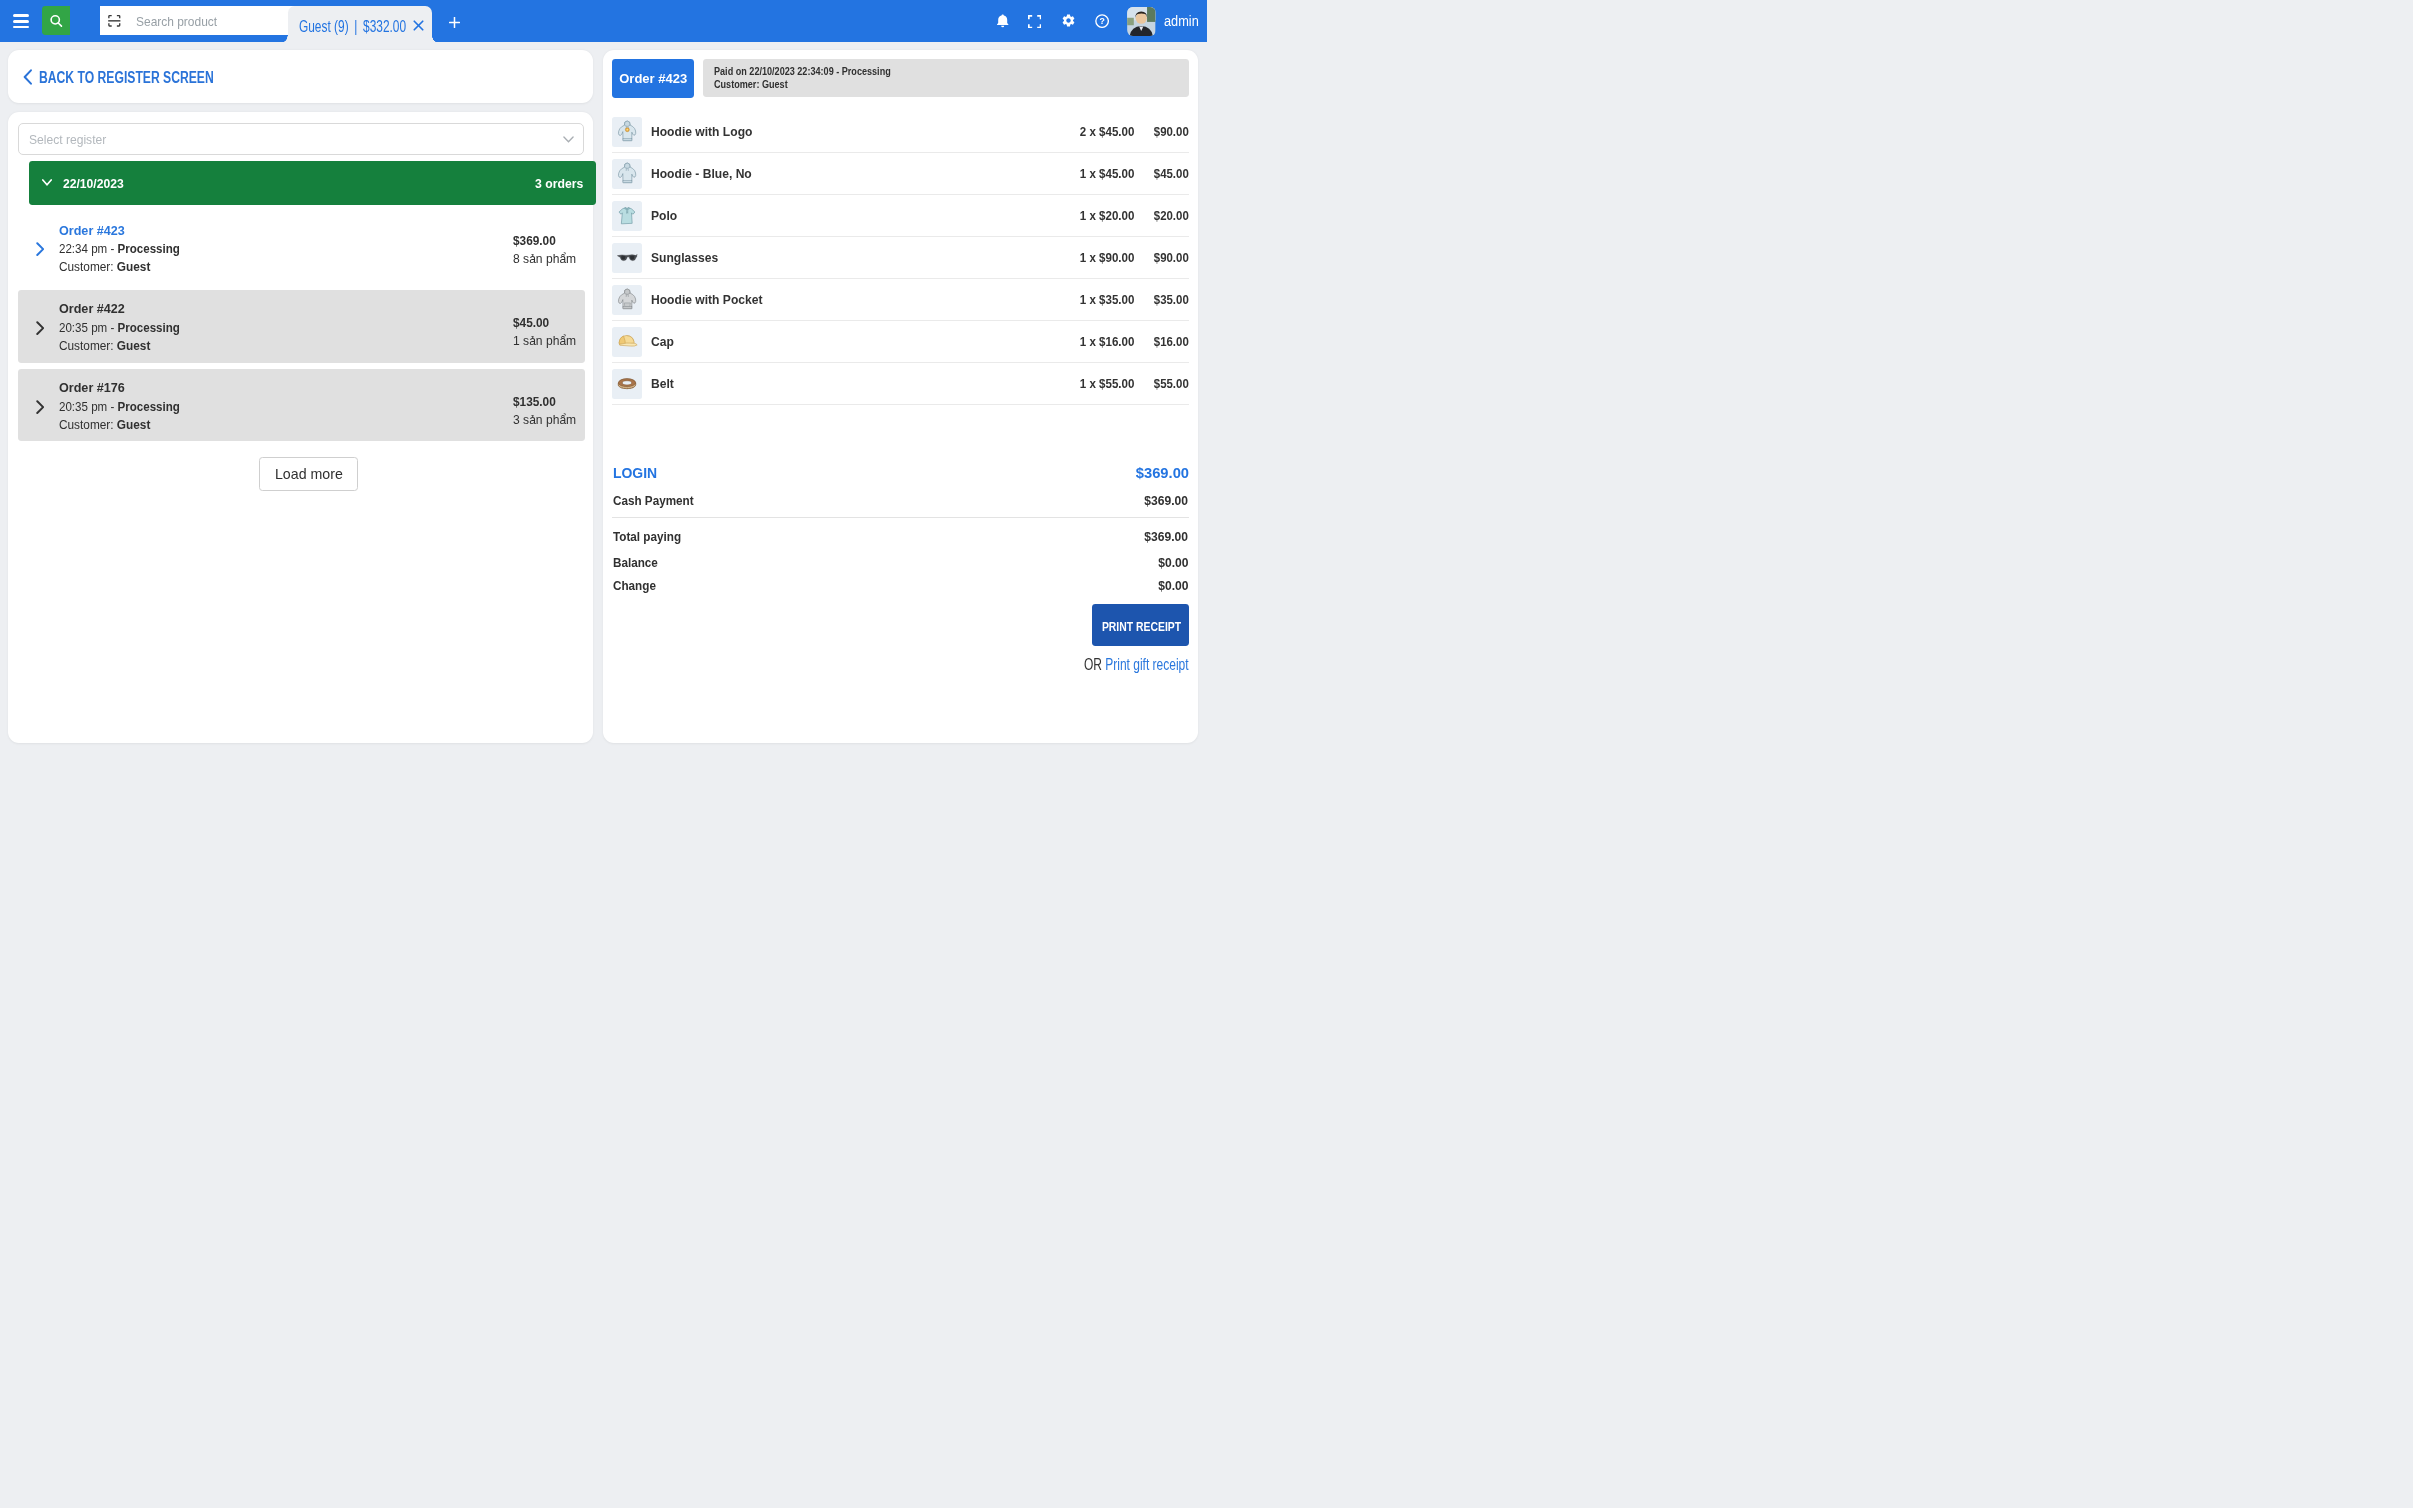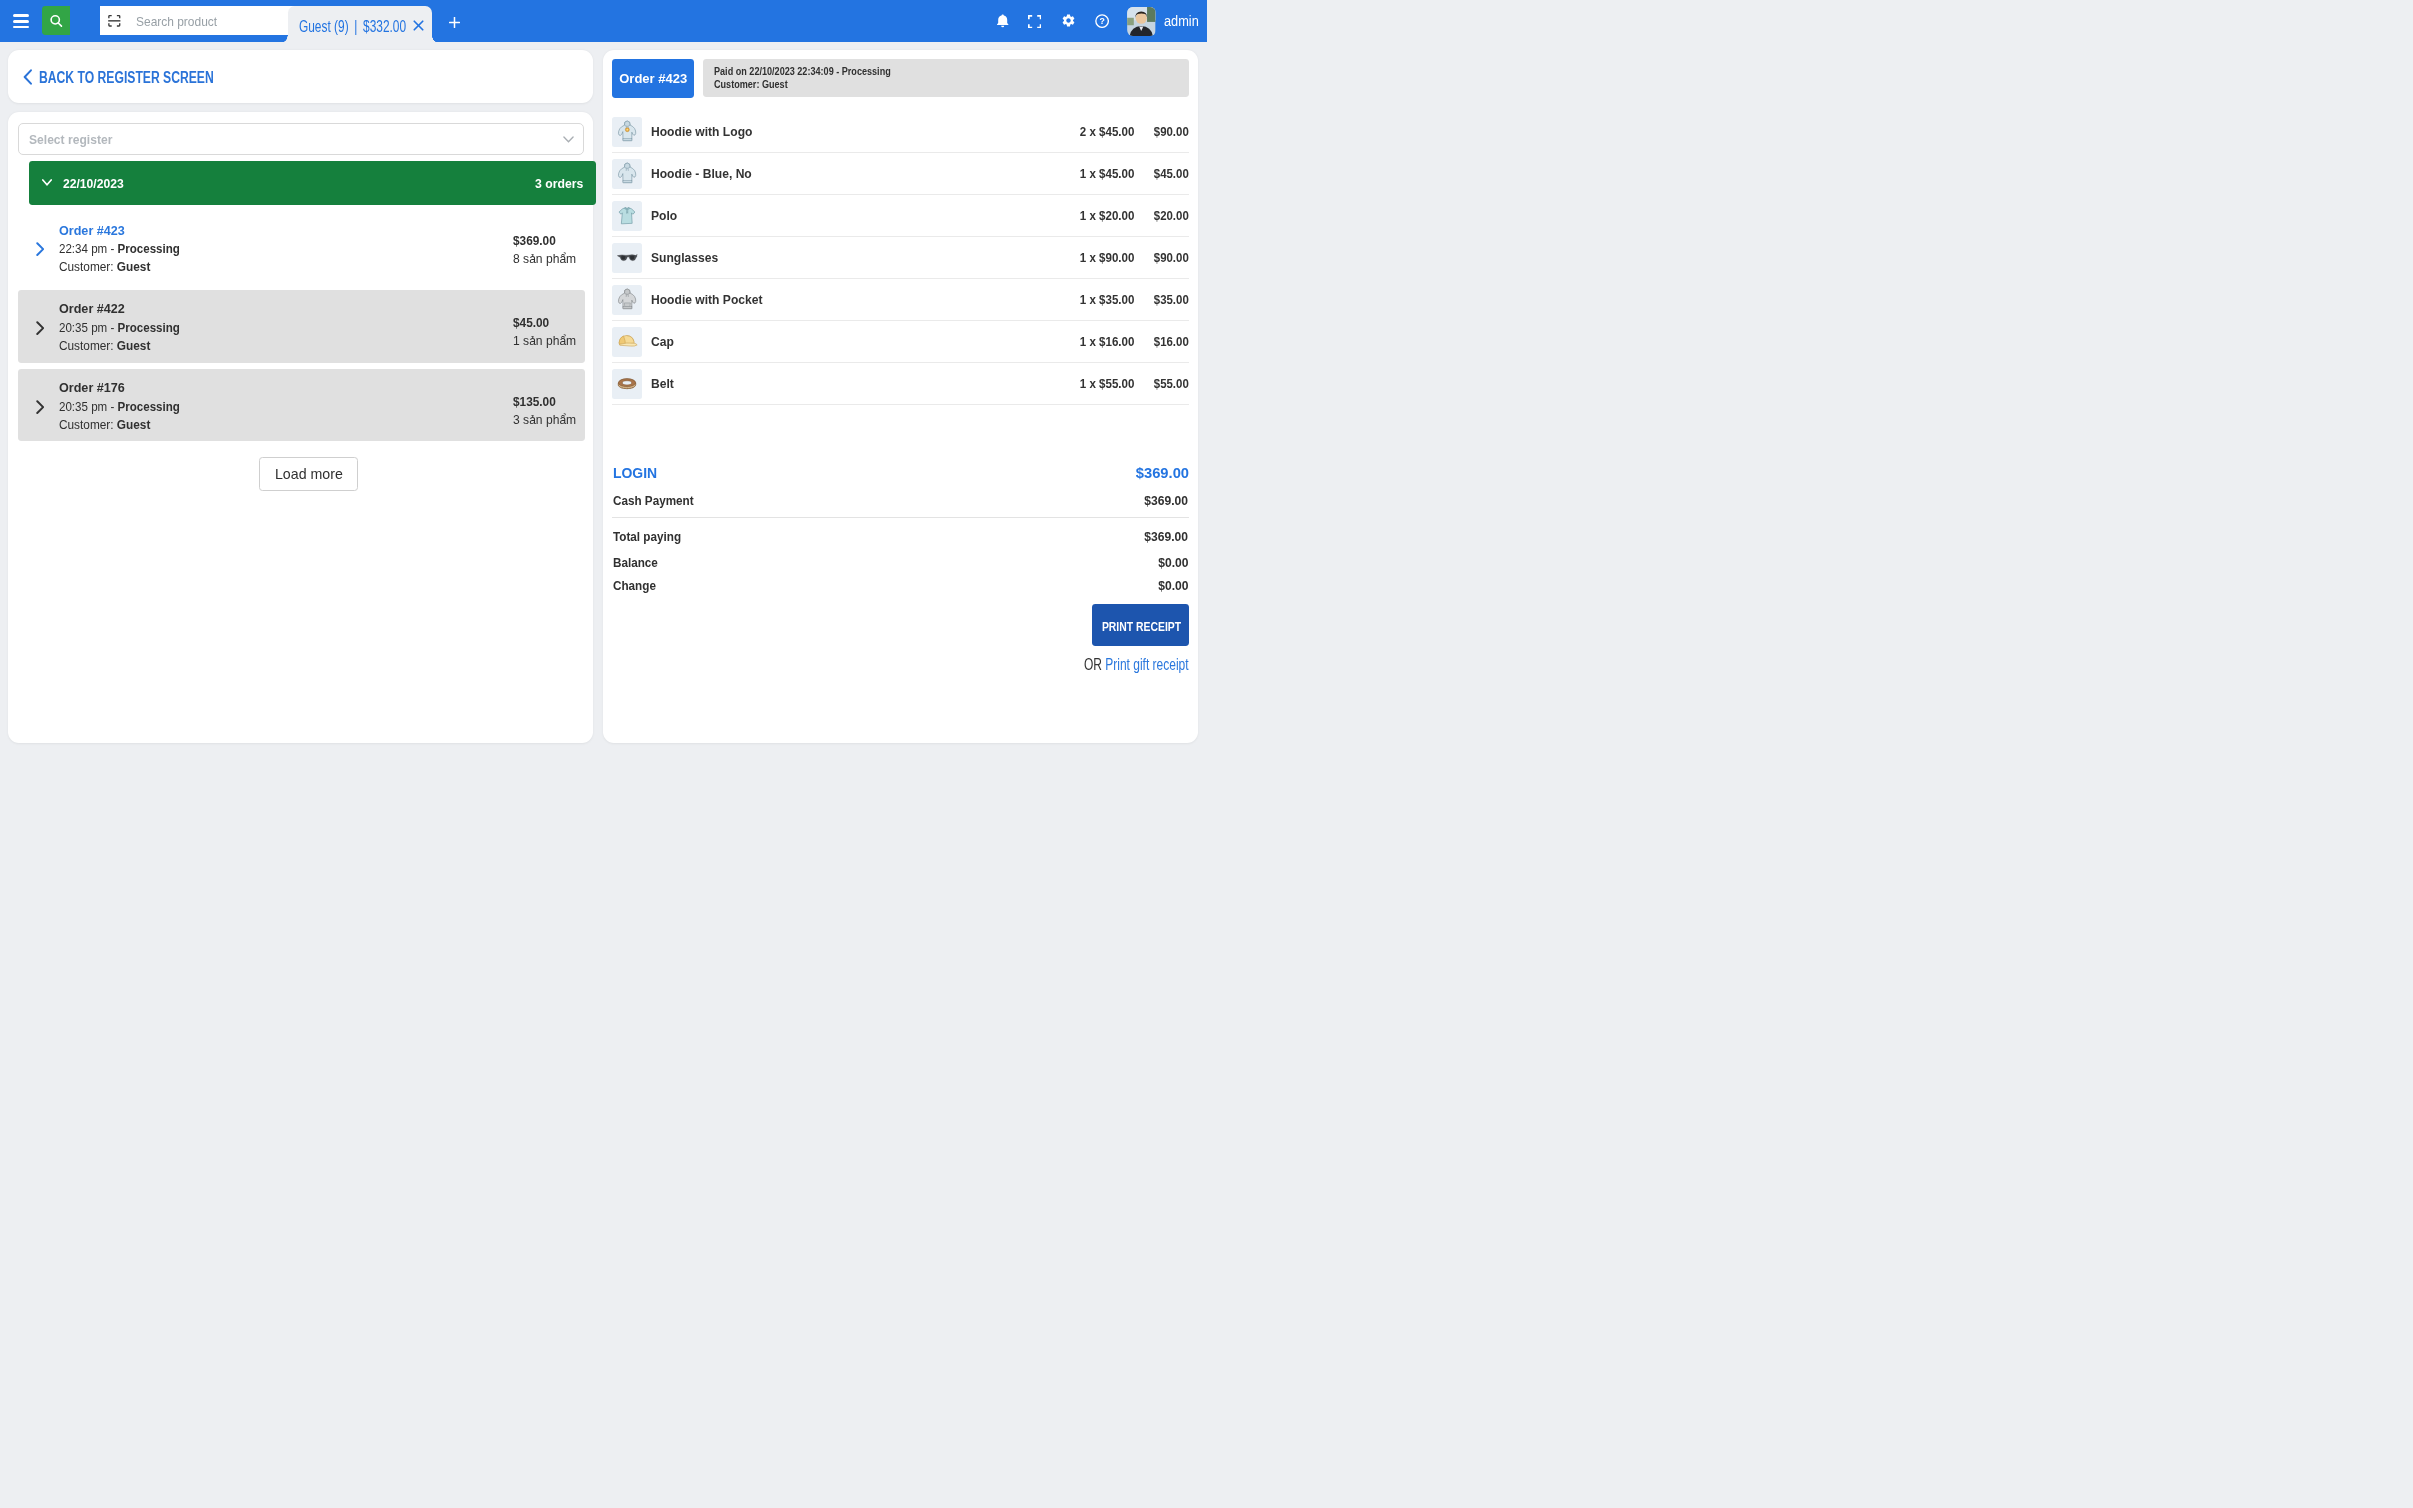--- a/index.html
+++ b/index.html
@@ -18,21 +18,21 @@
 #avatar { position:absolute; left:1127px; top:7.1px; width:28.5px; height:29px; border-radius:5.9px; overflow:hidden; }
 
 
 .card { position:absolute; background:#fff; border-radius:11px; box-shadow:0 0.8px 2.5px rgba(0,0,0,0.06); }
 #card-back { left:8.4px; top:50px; width:585px; height:53px; }
 #backlink { position:absolute; left:31px; top:19px; font-size:16px; font-weight:bold; color:#2a73d8; white-space:nowrap; transform:scaleX(0.76); transform-origin:left; }
 #card-list { left:8.4px; top:112px; width:585px; height:631px; }
 #card-right { left:603px; top:50px; width:595px; height:693px; }
 
 
-#selectbox { position:absolute; left:10px; top:10.6px; width:566px; height:32px; border:0.8px solid #d9d9d9; border-radius:5px; background:#fff;font-weight:bold; }
+#selectbox { position:absolute; left:10px; top:10.6px; width:566px; height:32px; border:0.8px solid #d9d9d9; border-radius:5px; background:#fff; }
 #selectph { position:absolute; left:9.6px; top:8.4px; font-size:13px; color:#b3b8bd; transform:scaleX(0.93); transform-origin:left; }
 #datebar { position:absolute; left:21px; top:49px; width:567px; height:44px; background:#15803d; border-radius:3.4px; color:#fff; }
 #datetext { position:absolute; left:34px; top:14.7px; font-size:13.2px; font-weight:bold; transform:scaleX(0.92); transform-origin:left; }
 #orderscnt { position:absolute; right:13.4px; top:14.7px; font-size:13px; font-weight:bold; transform:scaleX(0.94); transform-origin:right; }
 
 .orow { position:absolute; left:9.6px; width:567px; border-radius:3.4px; }
 .orow .num { position:absolute; left:41px; font-size:12.6px; font-weight:bold; line-height:14.2px; }
 .orow .l2 { position:absolute; left:41px; font-size:13px; line-height:14.7px; white-space:nowrap; transform:scaleX(0.89); transform-origin:left; }
 .orow .l3 { position:absolute; left:41px; font-size:13px; line-height:14.7px; white-space:nowrap; transform:scaleX(0.91); transform-origin:left; }
 .orow .price { position:absolute; left:495px; font-size:13px; font-weight:bold; line-height:14.7px; white-space:nowrap; transform:scaleX(0.91); transform-origin:left; }

